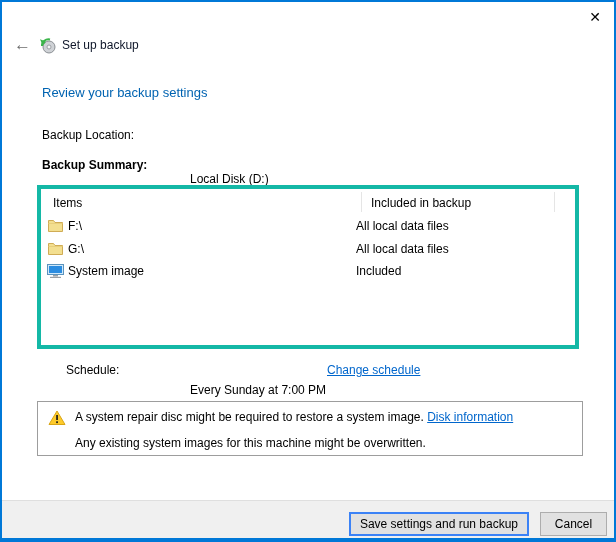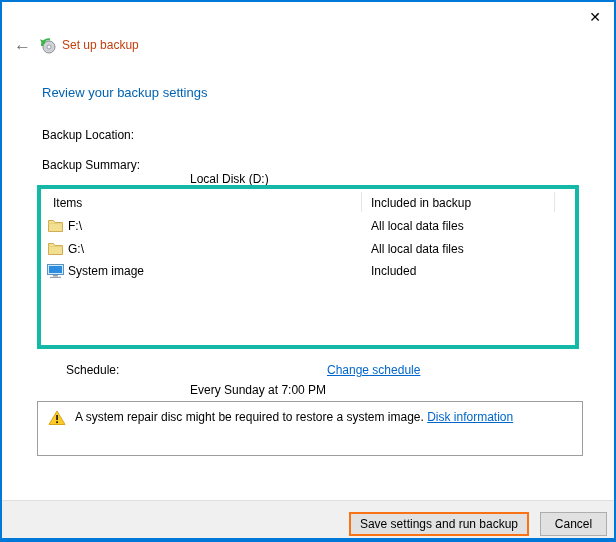--- a/index.html
+++ b/index.html
@@ -58,33 +58,33 @@
     left: 37px;
     top: 3px;
     width: 17px;
     height: 17px;
   }
   .app-title {
     position: absolute;
     left: 60px;
     top: 4px;
     font-size: 12px;
-    color: #c2410c;
+    color: #0f172a;
   }
   .page-heading {
     position: absolute;
     left: 40px;
     top: 83px;
     font-size: 13px;
     color: #0063b1;
   }
   .field-label { position: absolute; color: #000; font-size: 12px; }
   .loc-label   { left: 40px;  top: 126px; }
   .loc-value   { left: 188px; top: 126px; margin-top: 44px; }
-  .sum-label   { left: 40px;  top: 156px; }
+  .sum-label   { left: 40px;  top: 156px; font-weight: bold; }
 
   .listview {
     position: absolute;
     left: 35px;
     top: 183px;
     width: 542px;
     height: 164px;
     border: 4px solid #14b8a6;
     background: #ffffff;
   }
@@ -105,21 +105,21 @@
   .lv-divider.d1 { left: 320px; }
   .lv-divider.d2 { left: 513px; }
   .lv-row {
     position: absolute;
     left: 1px;
     width: 520px;
     height: 22px;
   }
   .lv-row .row-icon { position: absolute; left: 5px; top: 3px; width: 17px; height: 16px; }
   .lv-row .row-item { position: absolute; left: 26px; top: 4px; }
-  .lv-row .row-val  { position: absolute; left: 329px; top: 4px; }
+  .lv-row .row-val  { position: absolute; left: 314px; top: 4px; }
   .r0 { top: 26px; }
   .r1 { top: 49px; }
   .r2 { top: 71px; }
 
   .sched-label { left: 40px;  top: 361px; margin-left: 24px; }
   .sched-value { left: 188px; top: 361px; margin-top: 20px; }
   .sched-link  {
     position: absolute;
     left: 325px;
     top: 361px;
@@ -158,21 +158,21 @@
     font-family: "Liberation Sans", sans-serif;
     font-size: 12px;
     color: #000;
     cursor: pointer;
     text-align: center;
   }
   .btn-save {
     left: 347px;
     top: 11px;
     width: 180px;
-    border: 2px solid #f97316;
+    border: 2px solid #3b82f6;
   }
   .btn-cancel {
     left: 538px;
     top: 11px;
     width: 67px;
     border: 1px solid #adadad;
   }
 </style>
 </head>
 <body>
@@ -253,20 +253,21 @@
       <svg width="18" height="16" viewBox="0 0 18 16">
         <path d="M9 1 L17 14.5 H1 Z" fill="#fdca2b" stroke="#d9a514" stroke-width="1"></path>
         <rect x="8.2" y="5" width="1.7" height="5" fill="#1a1a1a"></rect>
         <rect x="8.2" y="11.3" width="1.7" height="1.8" fill="#1a1a1a"></rect>
       </svg>
     </span>
     <div class="warn-line1">
       <span>A system repair disc might be required to restore a system image.</span>
       <a class="warn-link">Disk information</a>
     </div>
+    <div class="warn-line2">Any existing system images for this machine might be overwritten.</div>
   </div>
 
   <div class="bottom-bar">
     <button class="btn btn-save">Save settings and run backup</button>
     <button class="btn btn-cancel">Cancel</button>
   </div>
 
 </div>
 
 </body></html>

